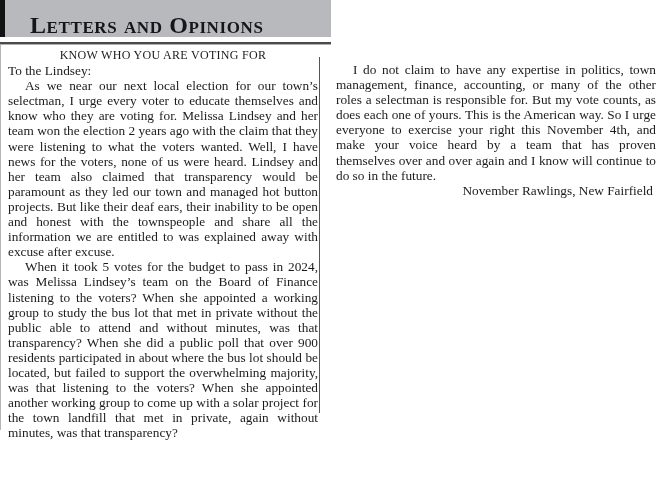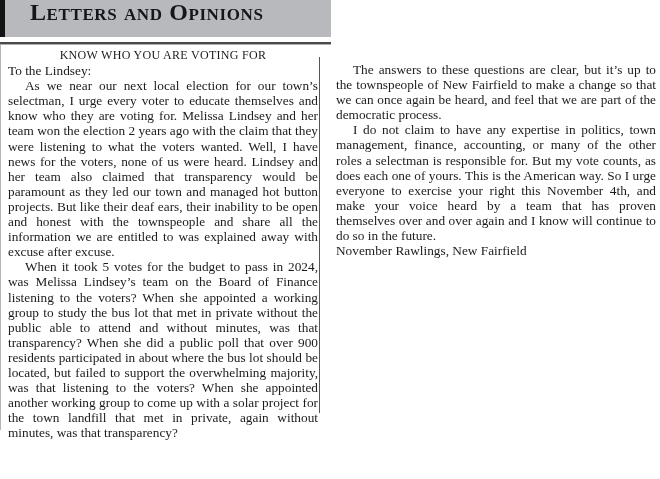--- a/index.html
+++ b/index.html
@@ -16,21 +16,21 @@
     font-family: "Liberation Serif", "DejaVu Serif", serif;
     color: var(--body-text, #1b1b1b);
   }
   
   .masthead {
     position: relative;
     width: 331px;
     height: 37px;
     background: var(--header-bar-bg, #b7b9bc);
     display: flex;
-    align-items: flex-start;
+    align-items: flex-end;
   }
   .accent-bar {
     position: absolute;
     left: 0;
     top: 0;
     width: 5px;
     height: 100%;
     background: var(--header-accent-bar, #121212);
   }
   .masthead-title {
@@ -107,21 +107,21 @@
   .salutation {
     margin: 0;
     text-indent: 0;
   }
   .para {
     margin: 0;
     text-indent: 17px;
   }
   .signature {
     margin: 0;
-    text-align: left;
+    text-align: right;
     padding-right: 3px;
   }
 </style>
 </head>
 <body>
 
 <div class="page">
 
   <header class="masthead">
     <div class="accent-bar"></div>
@@ -140,19 +140,18 @@
     <section class="col col-left">
       <h2 class="headline">KNOW WHO YOU ARE VOTING FOR</h2>
       <p class="salutation">To the Lindsey:</p>
       <p class="para">As we near our next local election for our town’s selectman, I urge every voter to educate themselves and know who they are voting for. Melissa Lindsey and her team won the election 2 years ago with the claim that they were listening to what the voters wanted. Well, I have news for the voters, none of us were heard. Lindsey and her team also claimed that transparency would be paramount as they led our town and managed hot button projects. But like their deaf ears, their inability to be open and honest with the townspeople and share all the information we are entitled to was explained away with excuse after excuse.</p>
       <p class="para">When it took 5 votes for the budget to pass in 2024, was Melissa Lindsey’s team on the Board of Finance listening to the voters?  When she appointed a working group to study the bus lot that met in private without the public able to attend and without minutes, was that transparency?  When she did a public poll that over 900 residents participated in about where the bus lot should be located, but failed to support the overwhelming majority, was that listening to the voters? When she appointed another working group to come up with a solar project for the town landfill that met in private, again without minutes, was that transparency?</p>
     </section>
 
     <div class="col-divider"></div>
 
     <section class="col col-right">
-      <p class="para">The answers to these questions are clear, but it’s up to the townspeople of New Fairfield to make a change so that we can once again be heard, and feel that we are part of the democratic process.</p>
       <p class="para">I do not claim to have any expertise in politics, town management, finance, accounting, or many of the other roles a selectman is responsible for. But my vote counts, as does each one of yours. This is the American way. So I urge everyone to exercise your right this November 4th, and make your voice heard by a team that has proven themselves over and over again and I know will continue to do so in the future.</p>
       <p class="signature">November Rawlings, New Fairfield</p>
     </section>
 
   </main>
 </div>
 
 </body></html>

